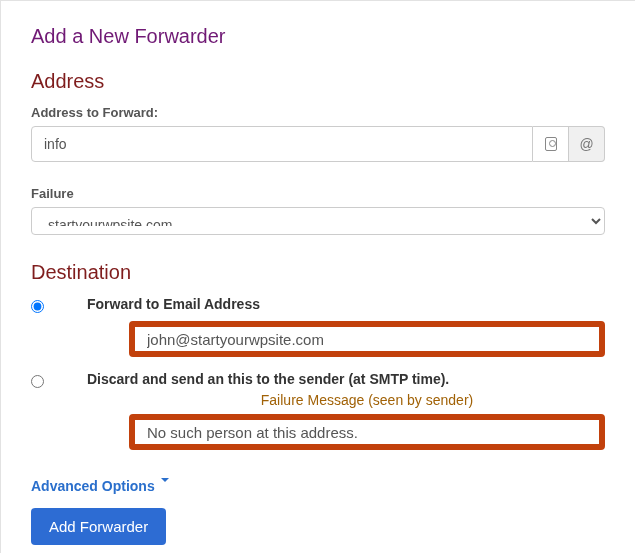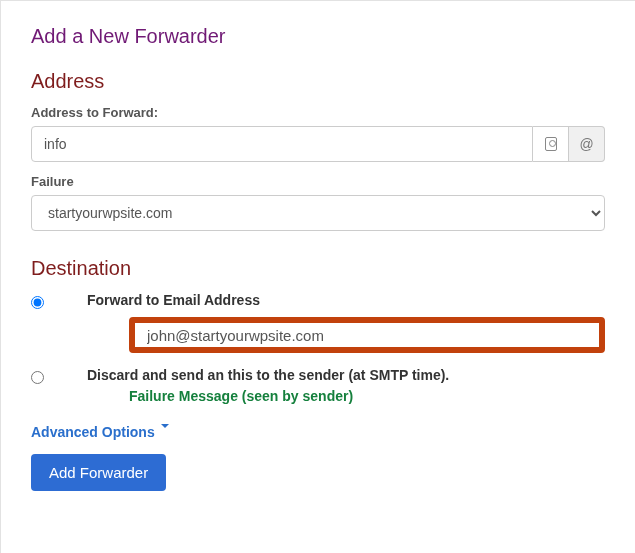--- a/index.html
+++ b/index.html
@@ -27,21 +27,21 @@
     }
     .form-label {
       font-weight: 700;
       font-size: 13px;
       color: #555;
       display: block;
       margin-bottom: 6px;
     }
     .input-row {
       display: flex;
-      margin-bottom: 12px;
+      margin-bottom: 24px;
     }
     .text-input {
       flex: 1;
       border: 1px solid #ccc;
       border-radius: 4px 0 0 4px;
       padding: 8px 12px;
       font-size: 14px;
       color: #555;
       height: 36px;
     }
@@ -70,21 +70,21 @@
       border: 1px solid #888;
     }
     .select {
       width: 100%;
       border: 1px solid #ccc;
       border-radius: 4px;
       padding: 8px 12px;
       font-size: 14px;
       color: #555;
       background: #fff;
-      height: 36px;
+      height: 28px;
       margin-bottom: 18px;
     }
     .radio-row {
       display: flex;
       align-items: flex-start;
       margin: 6px 0 8px 0;
     }
     .radio-row input[type=radio] {
       margin-top: 4px;
       margin-right: 10px;
@@ -126,21 +126,21 @@
     .indent-input {
       width: 100%;
       border: 6px solid #c2410c;
       border-radius: 4px;
       padding: 8px 12px;
       font-size: 15px;
       color: #555;
       height: 36px;
     }
     .radio-block { margin-bottom: 6px; }
-    .radio-extra-label { margin-left: 98px; font-weight:700; font-size:14px; color:#15803d; margin-top:-4px; margin-bottom:6px;}
+    .radio-extra-label { margin-left: 98px; font-weight:400; font-size:14px; color:#a16207; margin-top:-4px; margin-bottom:6px;text-align:center;}
   </style>
 </head>
 <body>
 
 
 
 <h1 class="page-title">Add a New Forwarder</h1>
 
 <h2 class="section-title">Address</h2>
 
@@ -169,20 +169,23 @@
     <input class="indent-input" type="text" value="john@startyourwpsite.com" style="">
   </div>
 </div>
 
 <div class="radio-block">
   <div class="radio-row">
     <input type="radio" name="dest" style="">
     <span class="radio-label">Discard and send an this to the sender (at SMTP time).</span>
   </div>
   <div class="radio-extra-label">Failure Message (seen by sender)</div>
+  <div class="indent-block">
+    <input class="indent-input" type="text" value="No such person at this address." style="">
+  </div>
 </div>
 
 <div class="advanced">
   <span>Advanced Options</span>
   <span class="caret"></span>
 </div>
 
 <div>
   <button class="primary-btn">Add Forwarder</button>
 </div>

